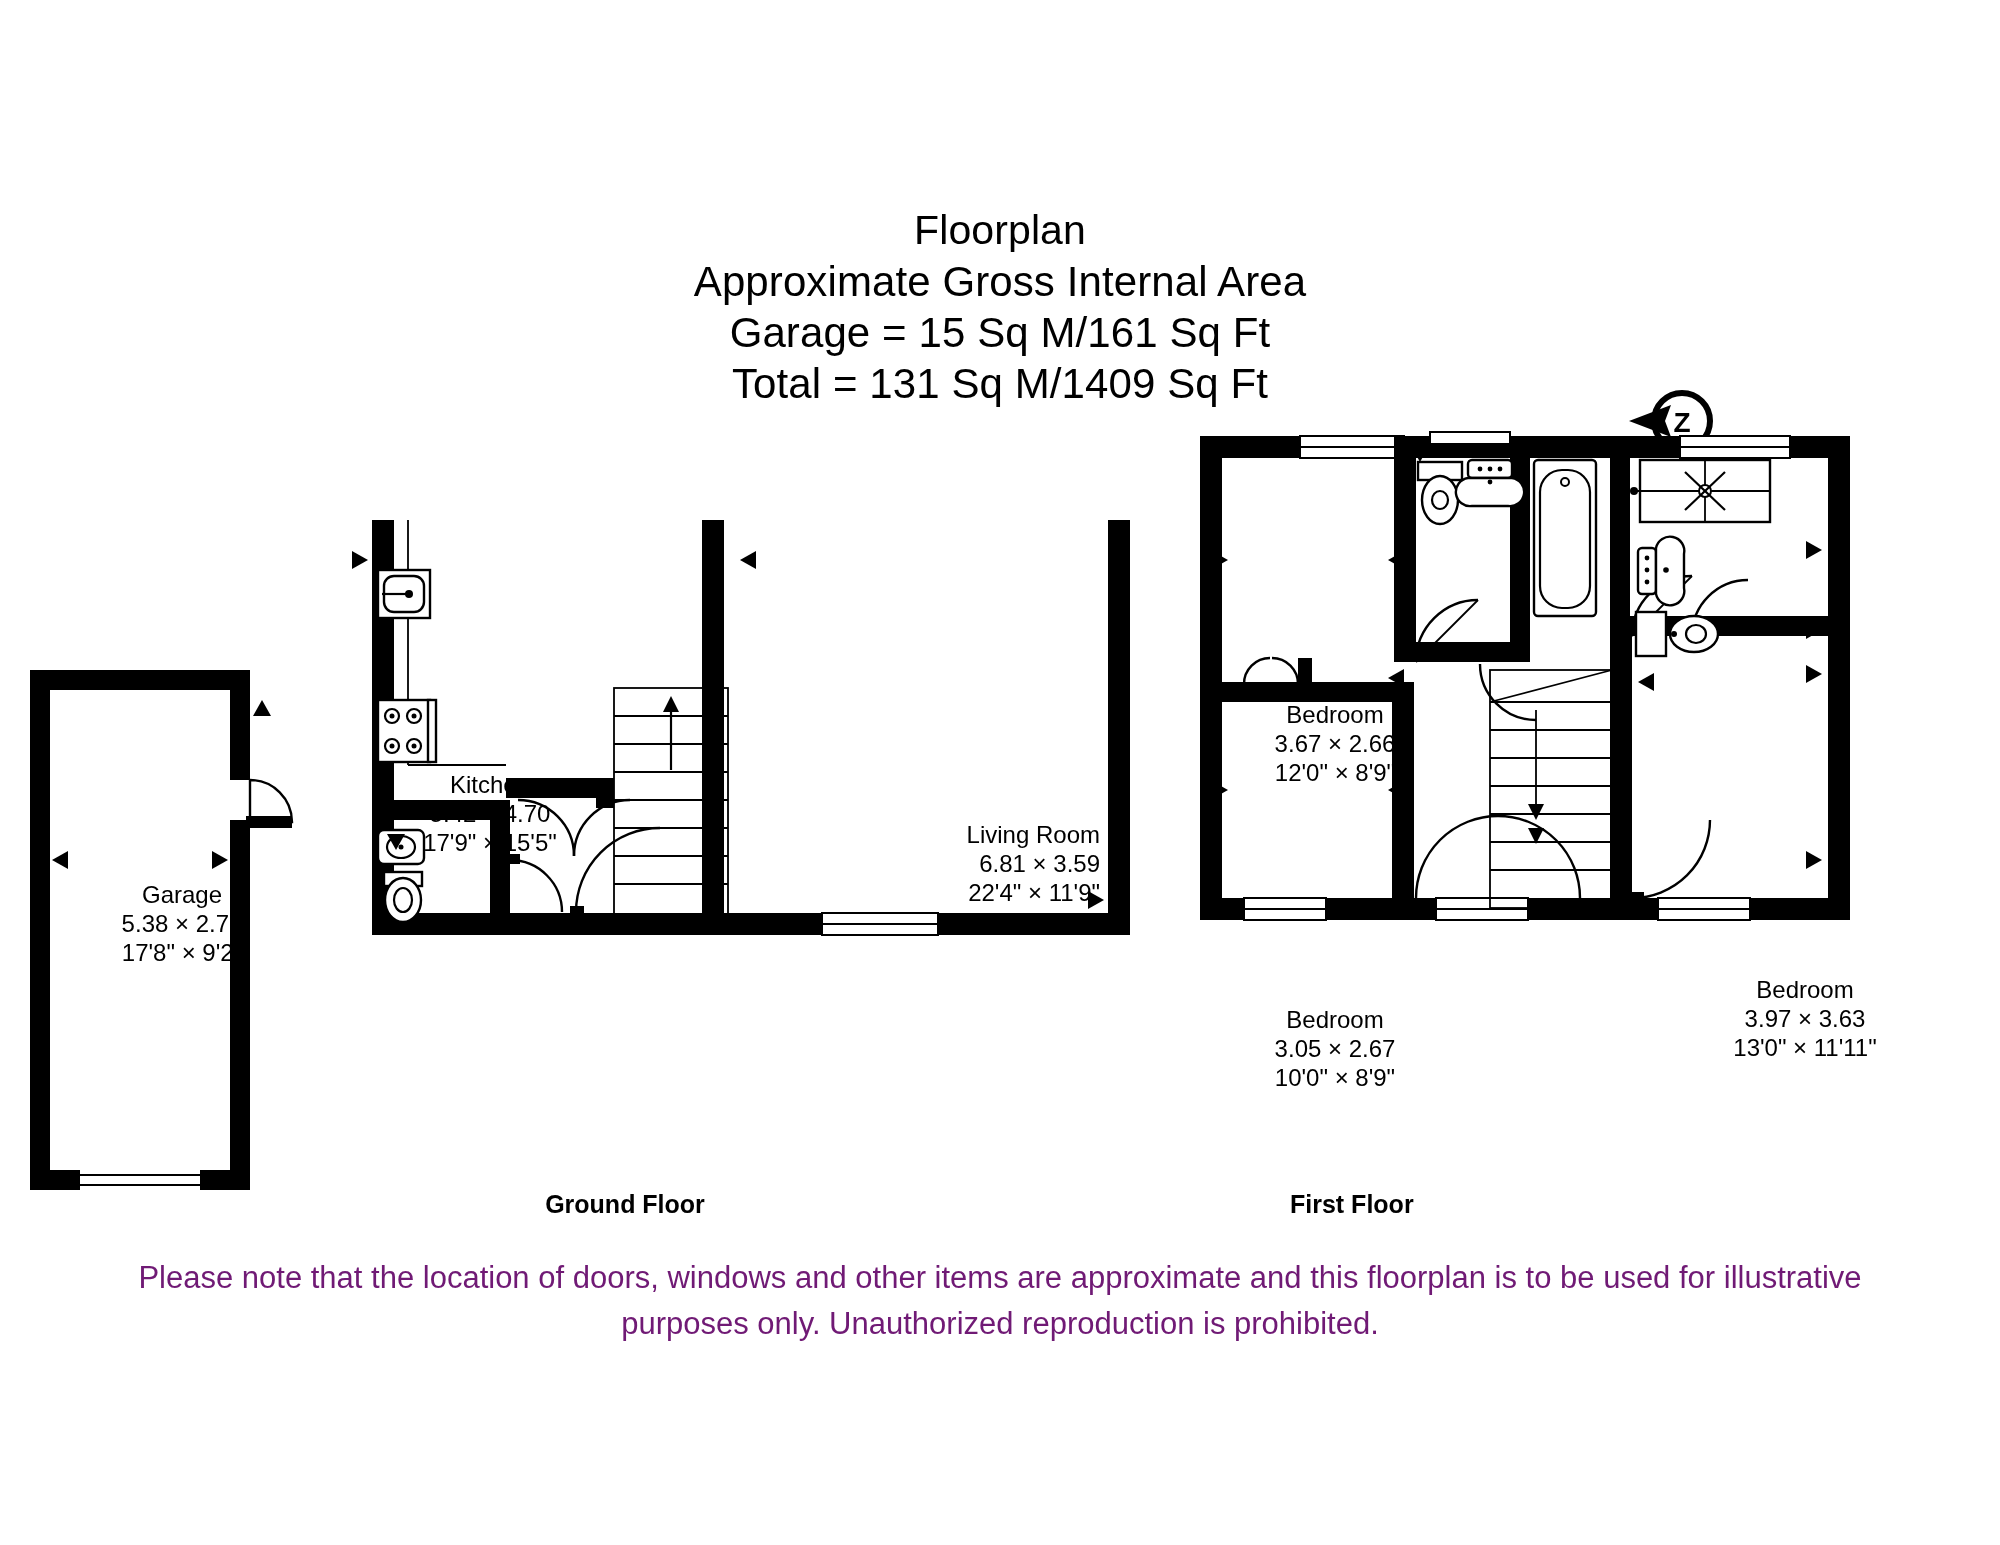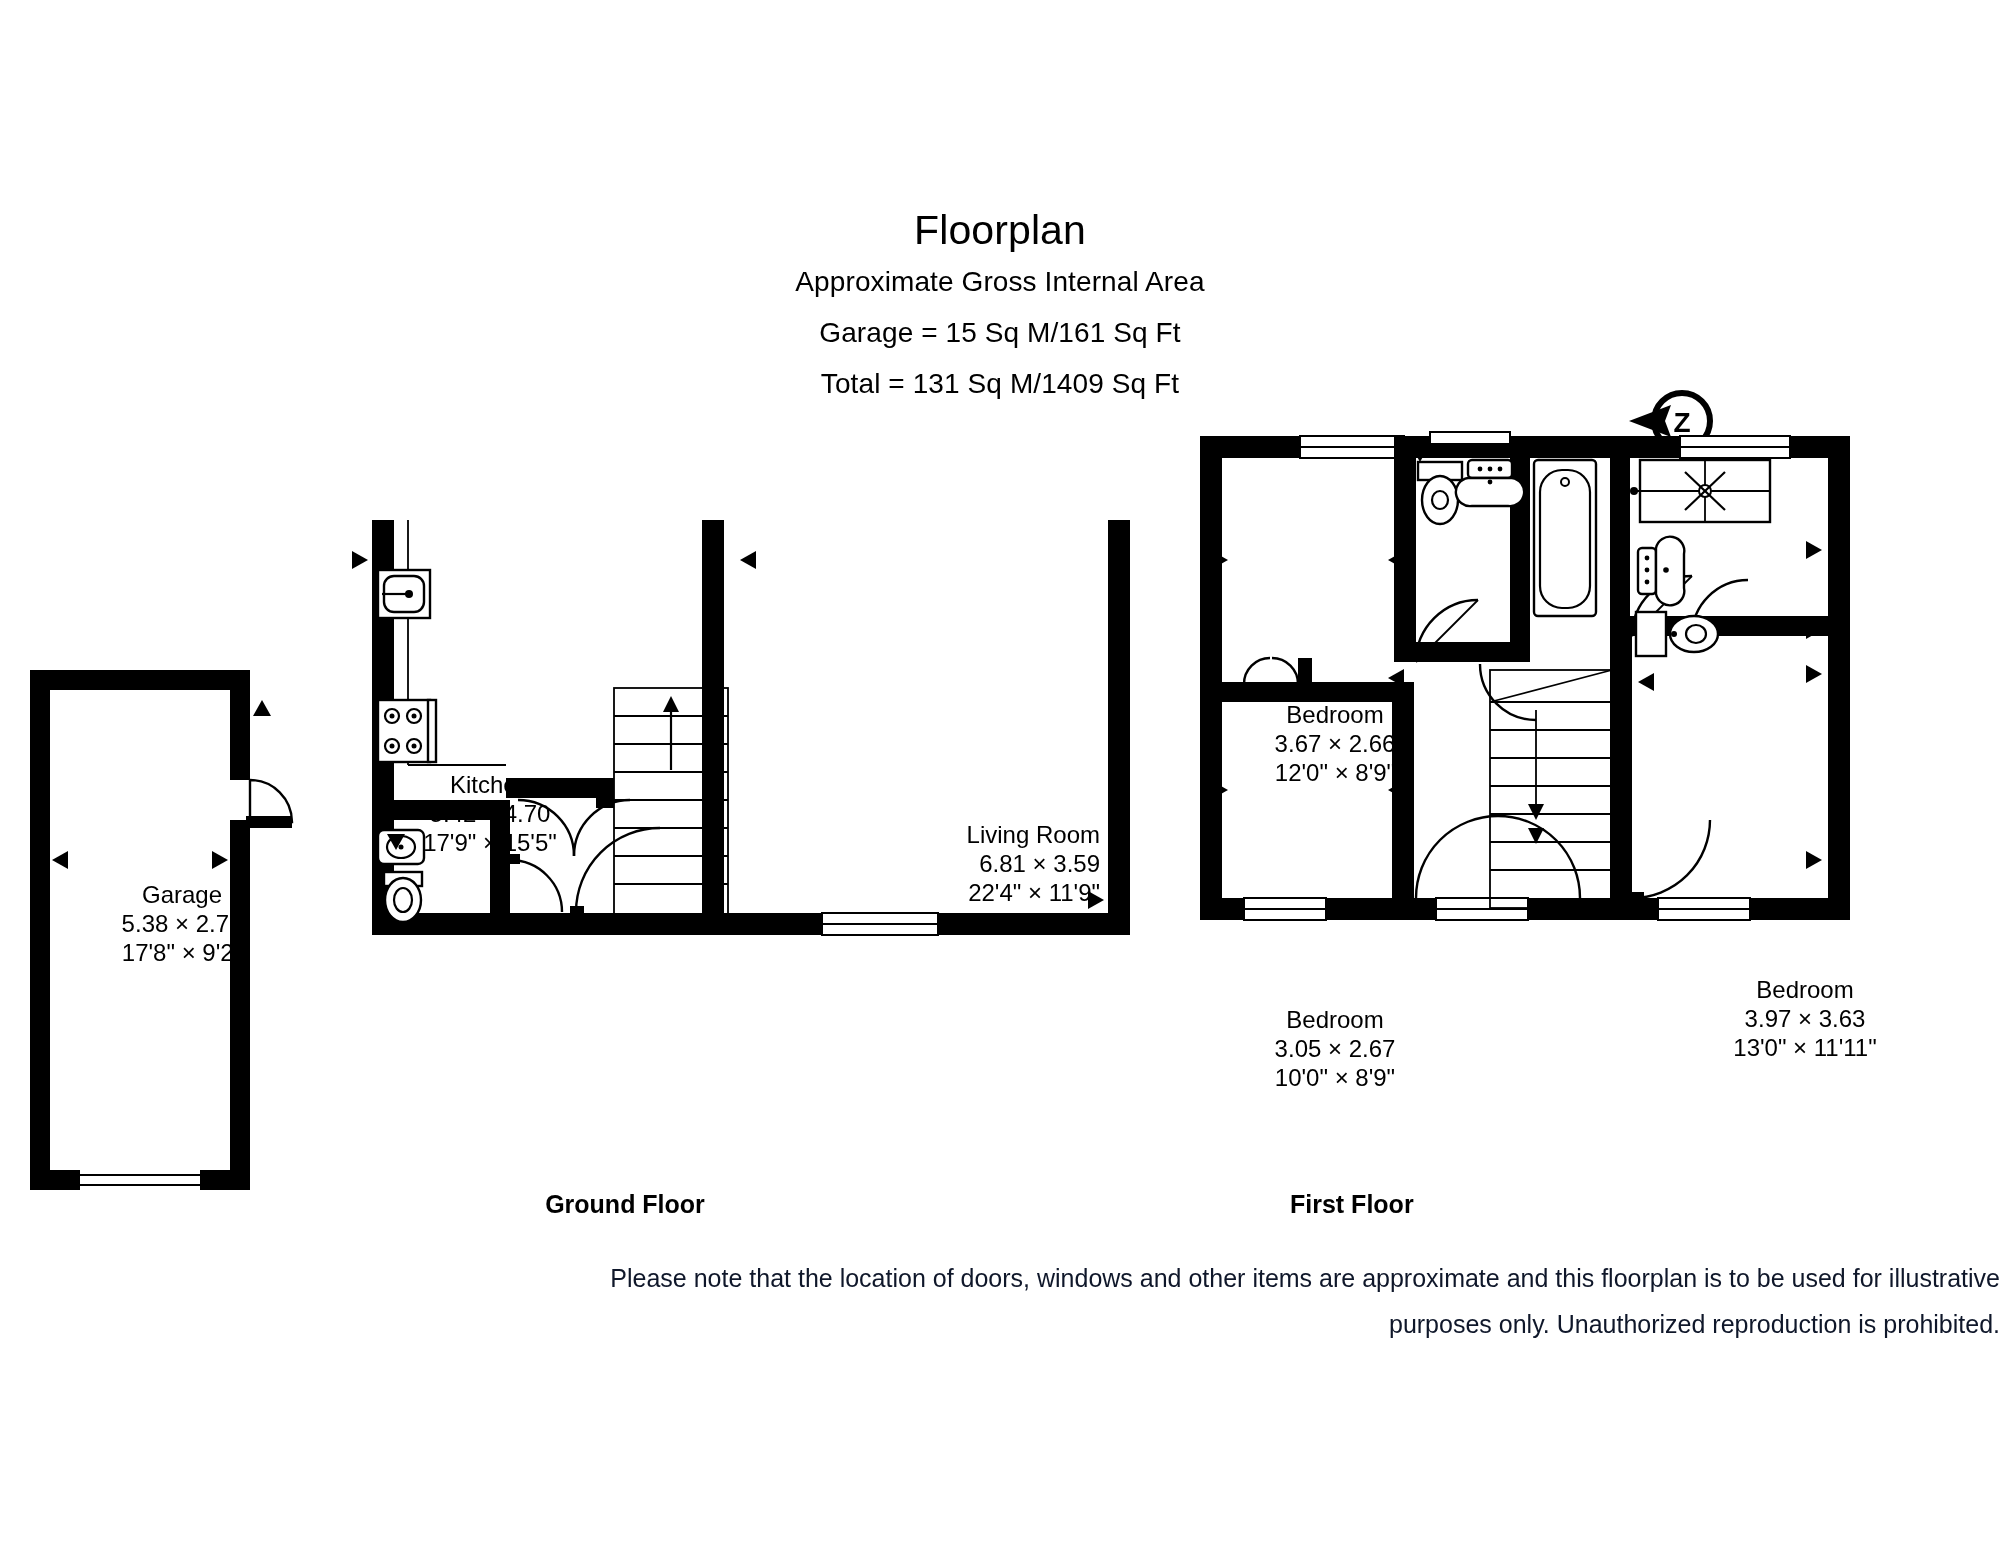--- a/index.html
+++ b/index.html
@@ -11,42 +11,42 @@
     position:relative;
   }
   #sheet{position:absolute;inset:0;width:1726px;height:1545px;}
   .title-block{
     position:absolute;
     left:0;top:205px;width:2000px;
     text-align:center;
     pointer-events:none;
   }
   .title-line{
-    font-size:28px;
+    font-size:42px;
     line-height:51px;
     font-weight:400;
     letter-spacing:0.1px;
     color:#000;
     white-space:nowrap;
   }
   .title-line.t1{font-size:41px;}
   .compass{position:absolute;left:1627px;top:385px;width:96px;height:72px;}
   .floor-label{
     position:absolute;
     font-size:25px;
     font-weight:bold;
     color:#000;
     white-space:nowrap;
   }
   #gf-label{left:0;top:1190px;width:1250px;text-align:center;}
   #ff-label{left:1290px;top:1190px;width:800px;text-align:left;}
   .disclaimer{
     position:absolute;left:0;top:1255px;width:2000px;
-    text-align:right;color:#0f172a;
-    font-size:25px;line-height:46px;
+    text-align:center;color:#701a75;
+    font-size:31px;line-height:46px;
     white-space:nowrap;
   }
   .rlabel{position:absolute;text-align:center;white-space:nowrap;pointer-events:none;}
   .rlabel .nm{font-size:24px;line-height:29px;color:#000;}
   .rlabel .dm{font-size:24px;line-height:29px;color:#000;}
   svg{display:block;}
   .wall{fill:#000;}
   .thin{fill:none;stroke:#000;stroke-width:2.4;}
   .thin1{fill:none;stroke:#000;stroke-width:1.8;}
   .fix{fill:#fff;stroke:#000;stroke-width:2.4;}

